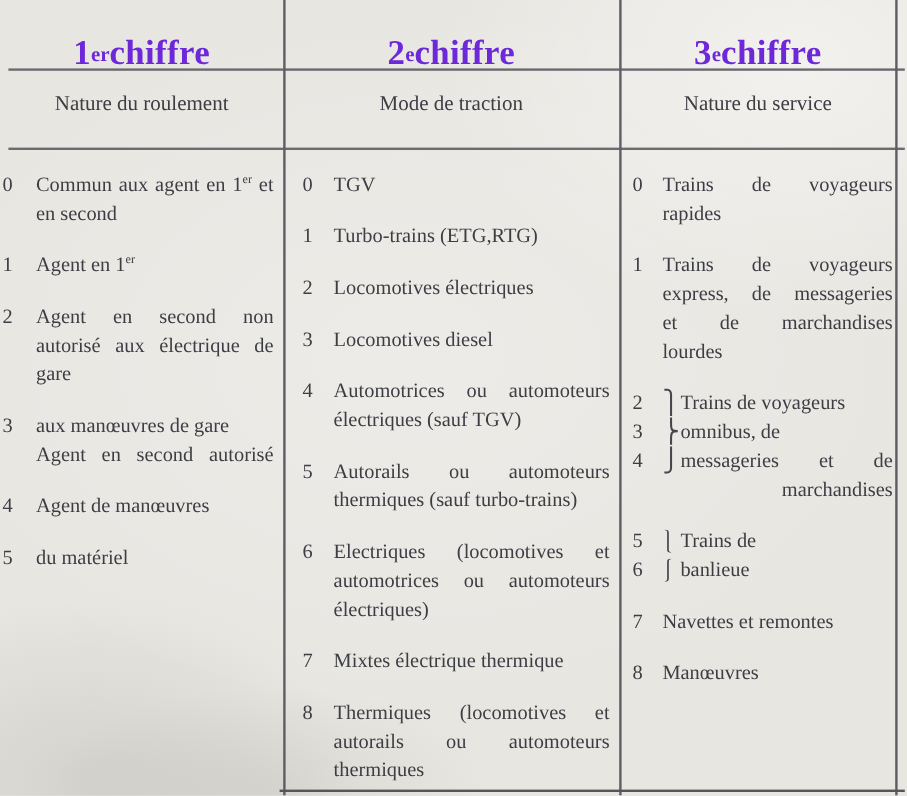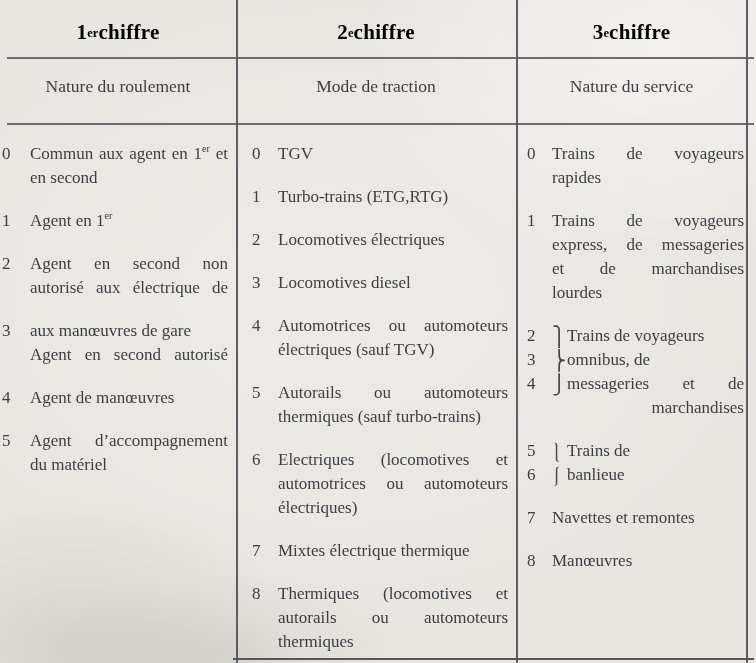--- a/index.html
+++ b/index.html
@@ -15,23 +15,23 @@
       radial-gradient(ellipse 600px 420px at 45% 45%, rgba(255,255,255,.22), transparent 75%),
       radial-gradient(ellipse 260px 120px at 30% 99%, rgba(120,118,112,.12), transparent 70%);
   }
   .page{position:absolute;inset:0;}
   
   .vline{position:absolute;top:0;bottom:0;width:2px;background:#5d5d64;}
   .hline{position:absolute;height:2px;background:#6b6b71;left:7px;right:2px;}
   
   .col{position:absolute;top:0;bottom:0;}
   .colheader{
-    position:absolute;top:4px;left:0;right:0;height:57px;
+    position:absolute;top:16px;left:0;right:0;height:57px;
     display:flex;align-items:center;justify-content:center;
-    font-weight:bold;font-size:21px;color:#000000;letter-spacing:.3px;
+    font-weight:bold;font-size:29px;color:#6d28d9;letter-spacing:.3px;
   }
   .colsub{
     position:absolute;top:57px;left:0;right:0;height:54px;
     display:flex;align-items:center;justify-content:center;
     font-size:17.5px;padding-top:4px;box-sizing:border-box;
   }
   .items{position:absolute;top:142px;}
   .c0{left:2px;right:8px;}
   .c1{left:16px;right:8px;}
   .c2{left:11px;right:3px;}
@@ -77,39 +77,39 @@
           <span class="num">1</span>
           <div class="txt">
             <div class="line">Agent en 1<sup>er</sup></div>
           </div>
         </div>
         <div class="item">
           <span class="num">2</span>
           <div class="txt">
             <div class="line j">Agent en second non</div>
             <div class="line j">autorisé aux électrique de</div>
+            <div class="line">gare</div>
           </div>
         </div>
         <div class="item">
           <span class="num">3</span>
           <div class="txt">
             <div class="line">aux manœuvres de gare</div>
             <div class="line j">Agent en second autorisé</div>
           </div>
         </div>
         <div class="item">
           <span class="num">4</span>
           <div class="txt">
             <div class="line">Agent de manœuvres</div>
           </div>
         </div>
         <div class="item">
           <span class="num">5</span>
           <div class="txt">
-            <div class="line j">Agent d’accompagnement</div>
             <div class="line">du matériel</div>
           </div>
         </div>
       </div>
   </div>
 
   <div class="col" style="left:236px;width:280px">
     <div class="colheader">2<sup>e</sup> chiffre</div>
     <div class="colsub">Mode de traction</div>
     <div class="items c1">

